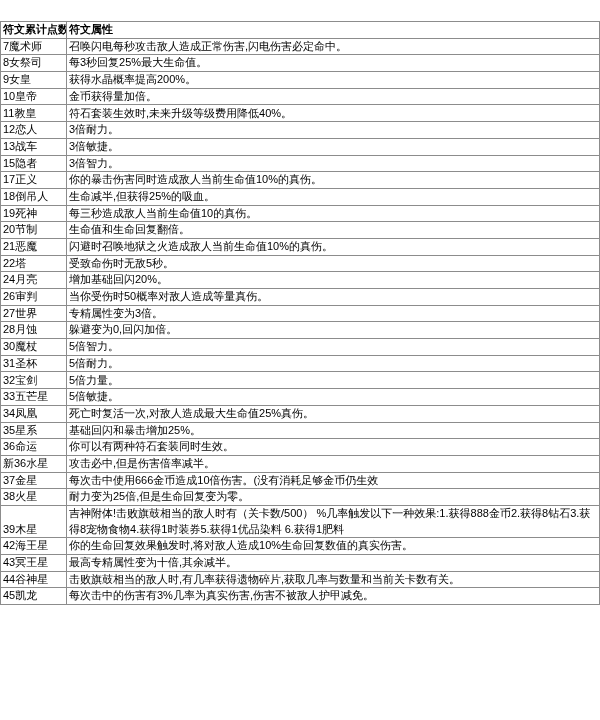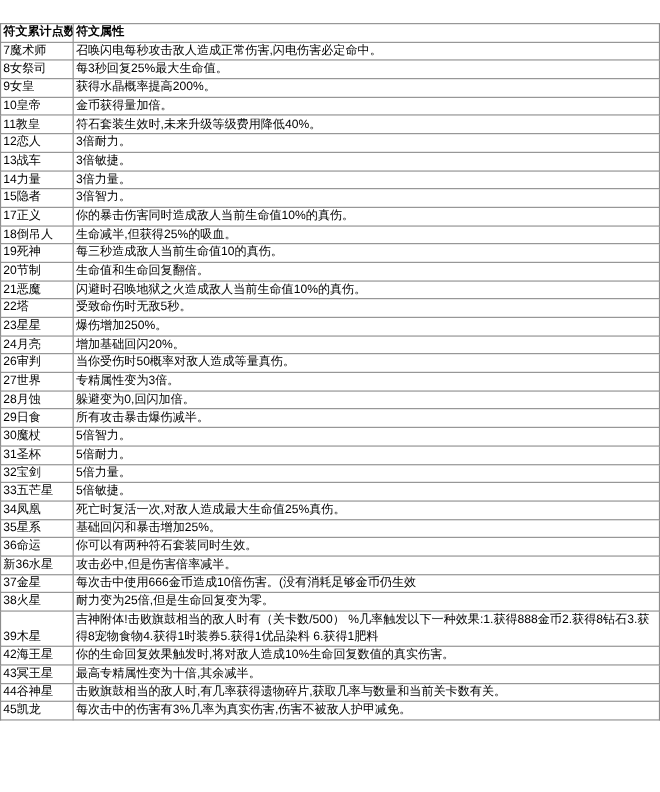--- a/index.html
+++ b/index.html
@@ -81,24 +81,20 @@
         </tr>
         <tr>
           <td>12恋人</td>
           <td>3倍耐力。</td>
         </tr>
         <tr>
           <td>13战车</td>
           <td>3倍敏捷。</td>
         </tr>
         <tr>
-          <td>14力量</td>
-          <td>3倍力量。</td>
-        </tr>
-        <tr>
           <td>15隐者</td>
           <td>3倍智力。</td>
         </tr>
         <tr>
           <td>17正义</td>
           <td>你的暴击伤害同时造成敌人当前生命值10%的真伤。</td>
         </tr>
         <tr>
           <td>18倒吊人</td>
           <td>生命减半,但获得25%的吸血。</td>
@@ -113,42 +109,34 @@
         </tr>
         <tr>
           <td>21恶魔</td>
           <td>闪避时召唤地狱之火造成敌人当前生命值10%的真伤。</td>
         </tr>
         <tr>
           <td>22塔</td>
           <td>受致命伤时无敌5秒。</td>
         </tr>
         <tr>
-          <td>23星星</td>
-          <td>爆伤增加250%。</td>
-        </tr>
-        <tr>
           <td>24月亮</td>
           <td>增加基础回闪20%。</td>
         </tr>
         <tr>
           <td>26审判</td>
           <td>当你受伤时50概率对敌人造成等量真伤。</td>
         </tr>
         <tr>
           <td>27世界</td>
           <td>专精属性变为3倍。</td>
         </tr>
         <tr>
           <td>28月蚀</td>
           <td>躲避变为0,回闪加倍。</td>
-        </tr>
-        <tr>
-          <td>29日食</td>
-          <td>所有攻击暴击爆伤减半。</td>
         </tr>
         <tr>
           <td>30魔杖</td>
           <td>5倍智力。</td>
         </tr>
         <tr>
           <td>31圣杯</td>
           <td>5倍耐力。</td>
         </tr>
         <tr>

